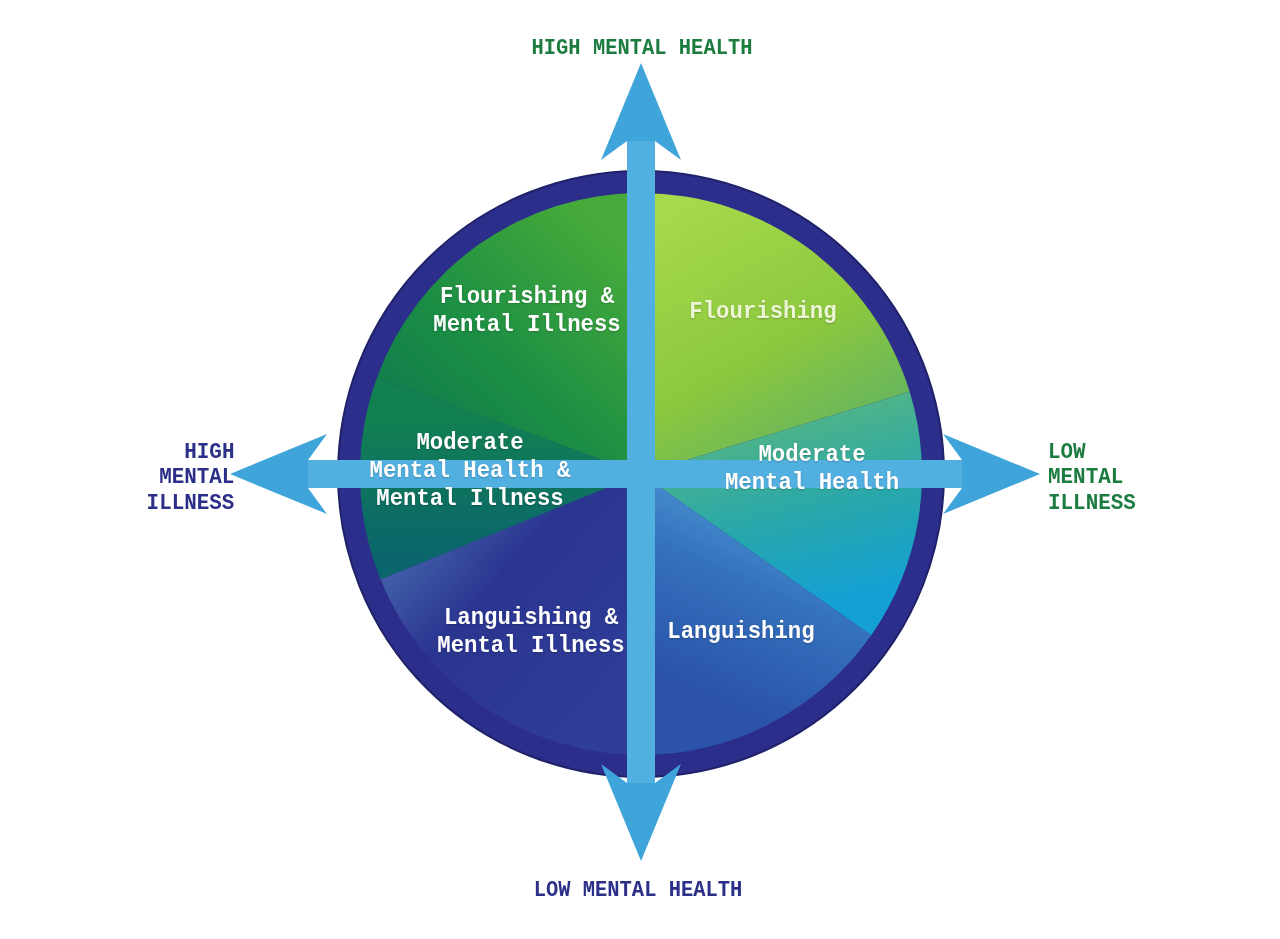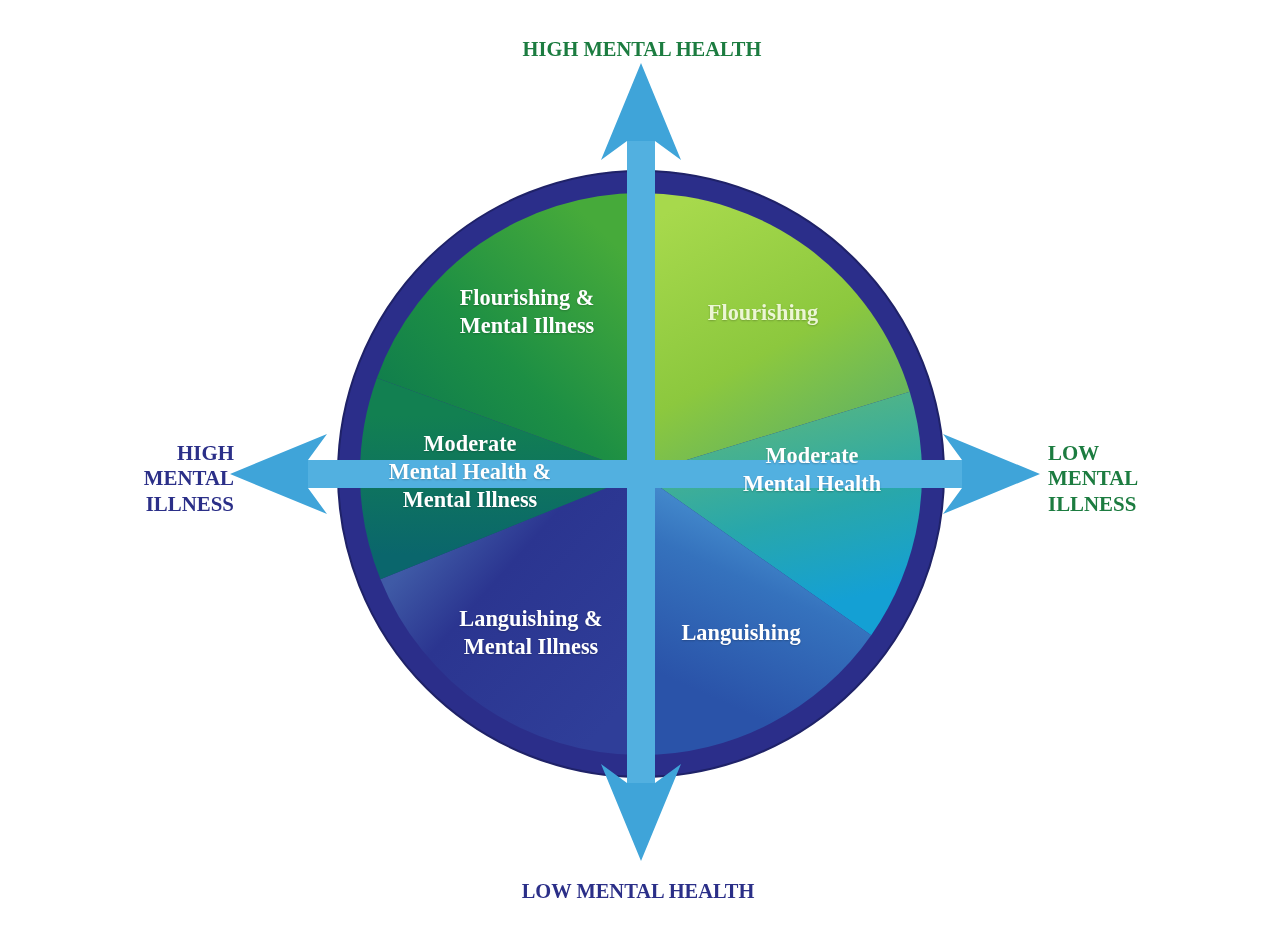--- a/index.html
+++ b/index.html
@@ -1,18 +1,18 @@
 <!DOCTYPE html>
 <html><head>
 <meta charset="utf-8">
 <style>
   html,body{margin:0;padding:0;}
   .stage{
     position:relative;width:1280px;height:939px;background:#ffffff;
-    overflow:hidden;font-family:Liberation Serif, serif;
+    overflow:hidden;font-family:Liberation Mono, monospace;
   }
   .stage svg{position:absolute;left:0;top:0;}
   .axis-label{
     position:absolute;font-weight:bold;font-size:22px;line-height:1.15;
     white-space:pre-line;letter-spacing:0px;
   }
   .axis-top{transform:translateX(-50%) scaleX(0.93);text-align:center;}
   .axis-bottom{transform:translateX(-50%) scaleX(0.93);text-align:center;}
   .axis-left{text-align:right;transform:scaleX(0.95);transform-origin:right center;}
   .axis-right{text-align:left;transform:scaleX(0.95);transform-origin:left center;}

